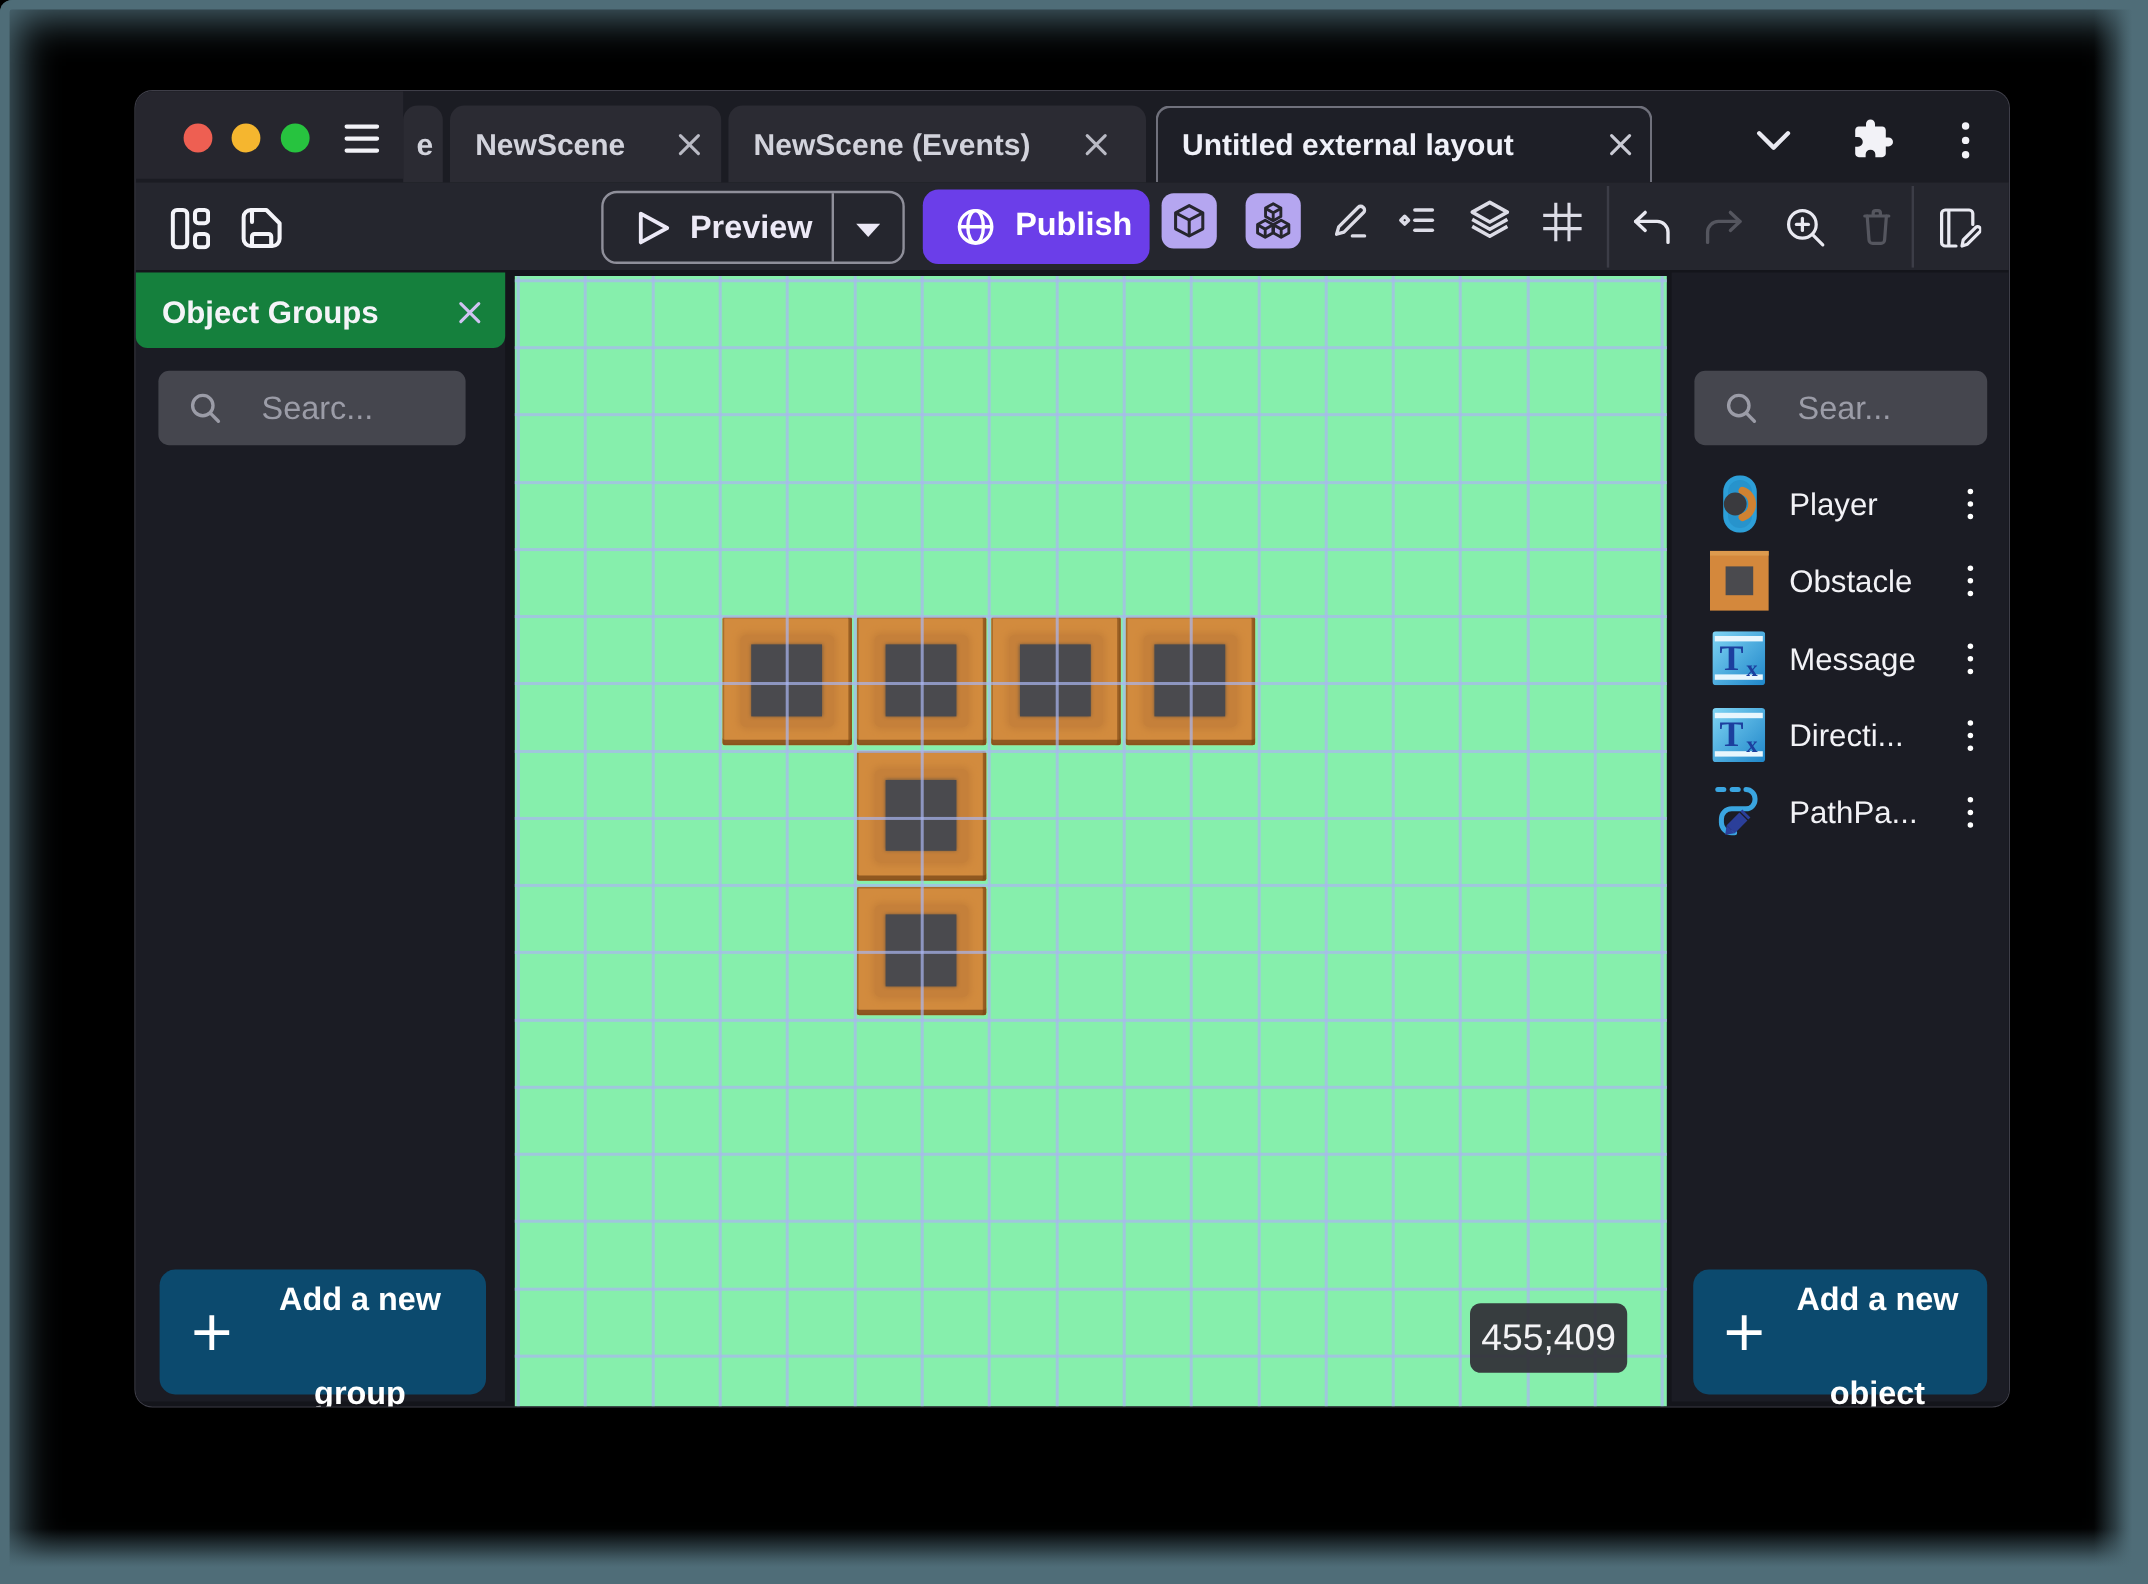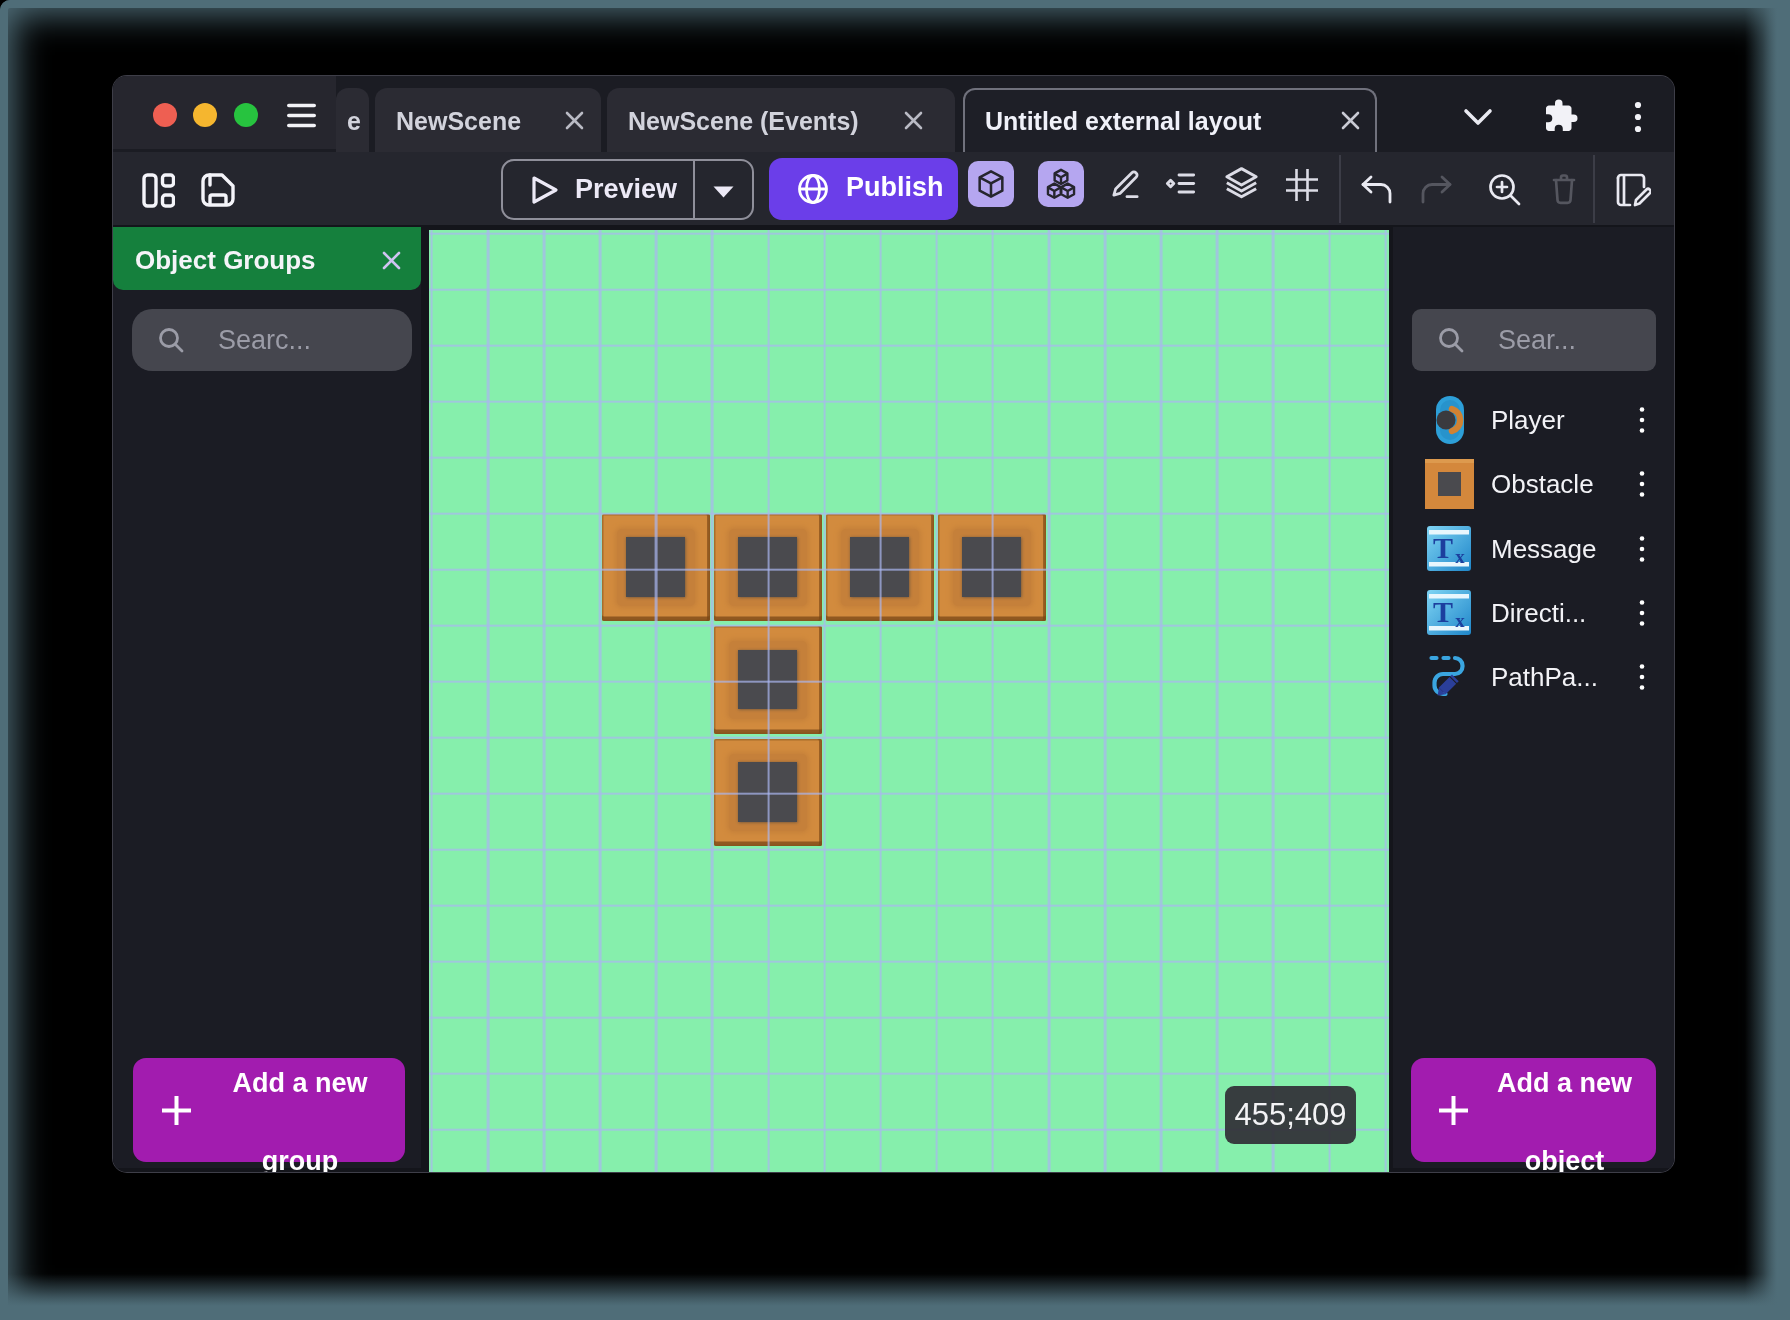--- a/index.html
+++ b/index.html
@@ -34,21 +34,21 @@
 
 
 #main { left:0; top:149px; width:1561px; height:947px; background:#14151b; }
 .panel { top:2px; height:941px; background:#1b1c24; }
 #lpanel { left:0; width:308px; }
 #rpanel { left:1280px; width:281px; }
 .phead { position:absolute; left:0; top:0; width:100%; height:63px; background:#15803d; border-radius:0 0 10px 10px; }
 .ptitle { position:absolute; top:18px; font-size:26px; font-weight:bold; color:#f4f4f8; }
 .search { position:absolute; top:82px; height:62px; background:#45464e; border-radius:9px; }
 .search .ph { position:absolute; top:16px; font-size:27px; color:#9b9ca7; }
-.pbtn { position:absolute; top:831px; height:104px; background:#a21caf; border-radius:13px; color:#fff; }
+.pbtn { position:absolute; top:831px; height:104px; background:#0c4a6e; border-radius:13px; color:#fff; }
 .pbtn .l1,.pbtn .l2 { position:absolute; width:100%; text-align:center; font-size:27px; font-weight:bold; padding-left:62px; }
 .pbtn .l1 { top:10px; } .pbtn .l2 { top:56px;margin-top:32px; }
 .lrow { position:absolute; left:0; width:100%; height:64px;text-align:center; }
 .lrow .nm { position:absolute; left:98px; top:17px; font-size:26px; color:#f2f2f6; }
 
 
 #canvas { left:316px; top:4.7px; width:960px; height:942.3px; background:#86efac; }
 #gridov { position:absolute; left:0; top:0; width:100%; height:100%;
   background-image:
     repeating-linear-gradient(to right, rgba(170,182,240,.7) 0 2.5px, transparent 2.5px 56.1px),
@@ -253,21 +253,21 @@
     <div class="abs panel" id="lpanel">
       <div class="phead">
         <span class="ptitle" style="left:22px;">Object Groups</span>
         <svg class="abs" style="left:268px;top:23px;" width="21" height="21" viewBox="0 0 21 21">
             <g stroke="#cfc3f1" stroke-width="2.6" stroke-linecap="round">
               <line x1="3" y1="3" x2="18" y2="18"></line>
               <line x1="18" y1="3" x2="3" y2="18"></line>
             </g>
           </svg>
       </div>
-      <div class="search" style="left:19px;width:280px;border-radius:20px;">
+      <div class="search" style="left:19px;width:256px;">
         <svg class="abs" style="left:25px;top:17px;" width="28" height="28" viewBox="0 0 28 28">
             <circle cx="12" cy="12" r="8.5" fill="none" stroke="#9b9ca7" stroke-width="2.8"></circle>
             <line x1="18.5" y1="18.5" x2="25" y2="25" stroke="#9b9ca7" stroke-width="2.8" stroke-linecap="round"></line>
           </svg>
         <span class="ph" style="left:86px;">Searc...</span>
       </div>
       <div class="pbtn" style="left:20px;width:272px;">
         <svg class="abs" style="left:28px;top:37px;" width="31" height="31" viewBox="0 0 31 31">
             <g stroke="#fff" stroke-width="4">
               <line x1="15.5" y1="1" x2="15.5" y2="30"></line>

